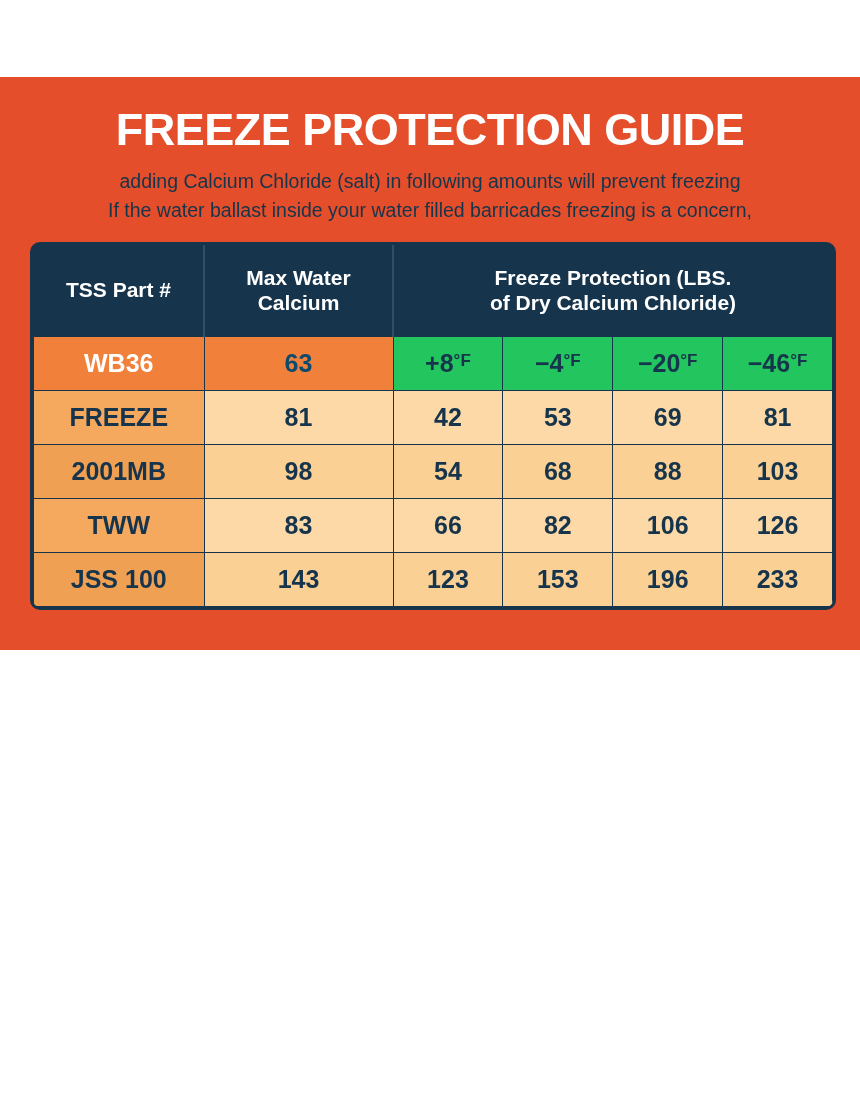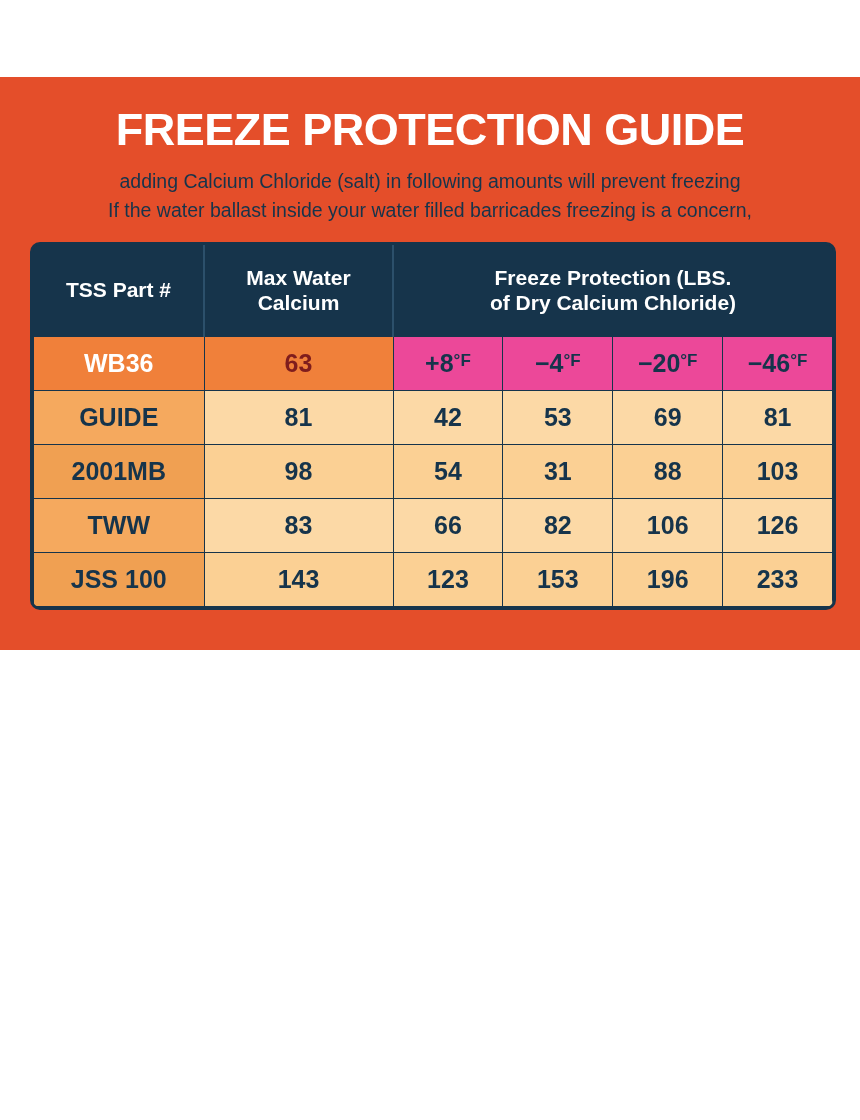--- a/index.html
+++ b/index.html
@@ -97,25 +97,25 @@
     font-size: 23px;
     color: #16344b;
   }
   tr.temp-row td.part-cell {
     background: #f0803a;
     color: #ffffff;
     font-size: 25px;
   }
   tr.temp-row td.gal-cell {
     background: #f0803a;
-    color: #7f1d1d;
+    color: #0c4a6e;
     font-size: 25px;
   }
   tr.temp-row td.temp {
-    background: #ec4899;
+    background: #22c55e;
     color: #16344b;
     font-size: 25px;
   }
   tr.temp-row td.temp .deg {
     font-size: 17px;
     vertical-align: top;
     position: relative;
     top: 2px;
   }
 
@@ -172,33 +172,33 @@
           <tr class="temp-row">
             <td class="part-cell">WB36</td>
             <td class="gal-cell">63</td>
             <td class="temp"><span>+8</span><span class="deg">°F</span></td>
             <td class="temp"><span>−4</span><span class="deg">°F</span></td>
             <td class="temp"><span>−20</span><span class="deg">°F</span></td>
             <td class="temp"><span>−46</span><span class="deg">°F</span></td>
           </tr>
 
           <tr class="data-row">
-            <td class="part-cell">GUIDE</td>
+            <td class="part-cell">FREEZE</td>
             <td class="gal-cell">81</td>
             <td class="val-cell">42</td>
             <td class="val-cell">53</td>
             <td class="val-cell">69</td>
             <td class="val-cell">81</td>
           </tr>
 
           <tr class="data-row alt">
             <td class="part-cell">2001MB</td>
             <td class="gal-cell">98</td>
             <td class="val-cell">54</td>
-            <td class="val-cell">31</td>
+            <td class="val-cell">68</td>
             <td class="val-cell">88</td>
             <td class="val-cell">103</td>
           </tr>
 
           <tr class="data-row">
             <td class="part-cell">TWW</td>
             <td class="gal-cell">83</td>
             <td class="val-cell">66</td>
             <td class="val-cell">82</td>
             <td class="val-cell">106</td>

